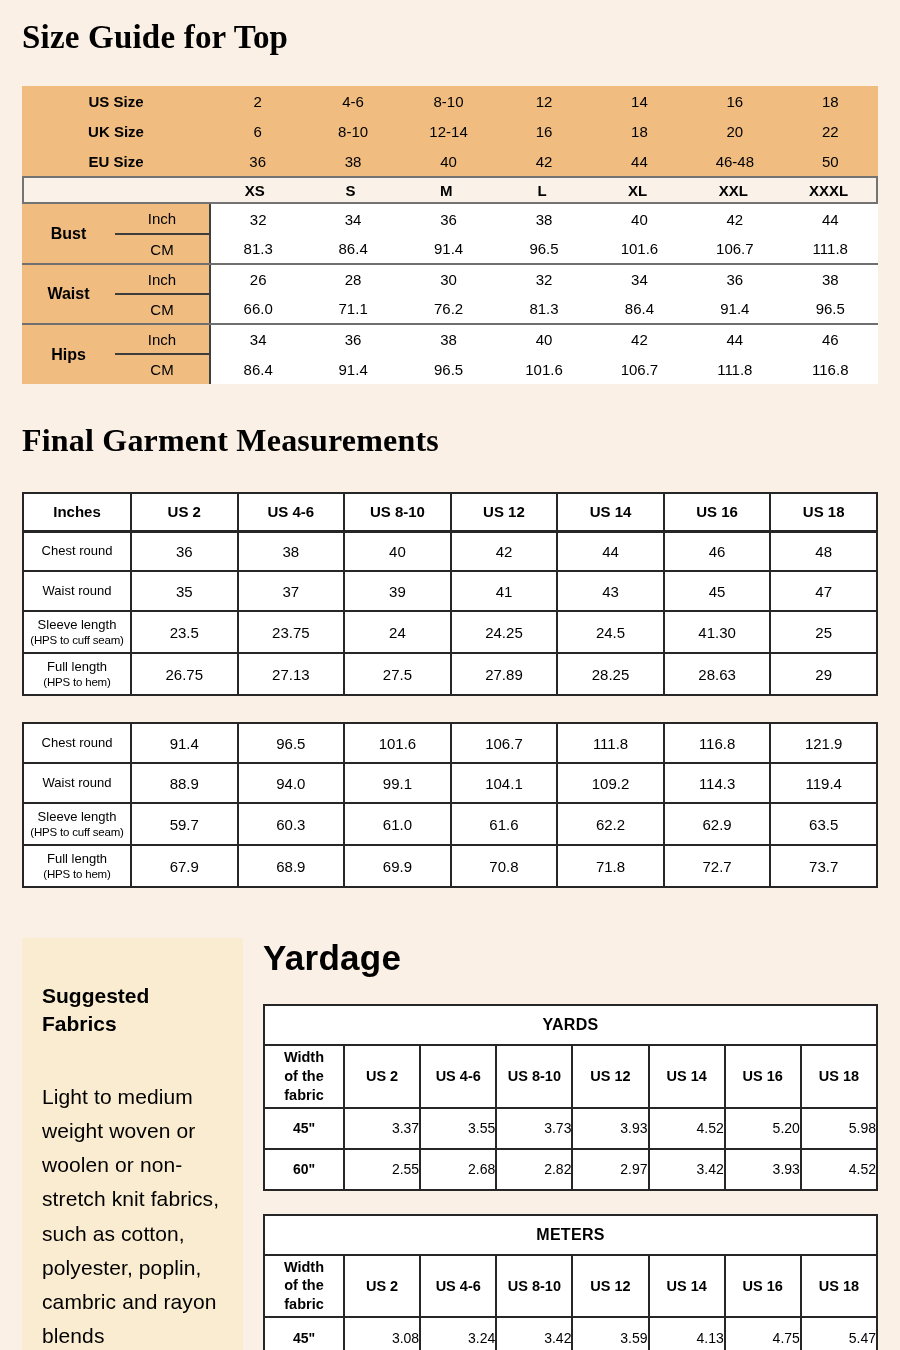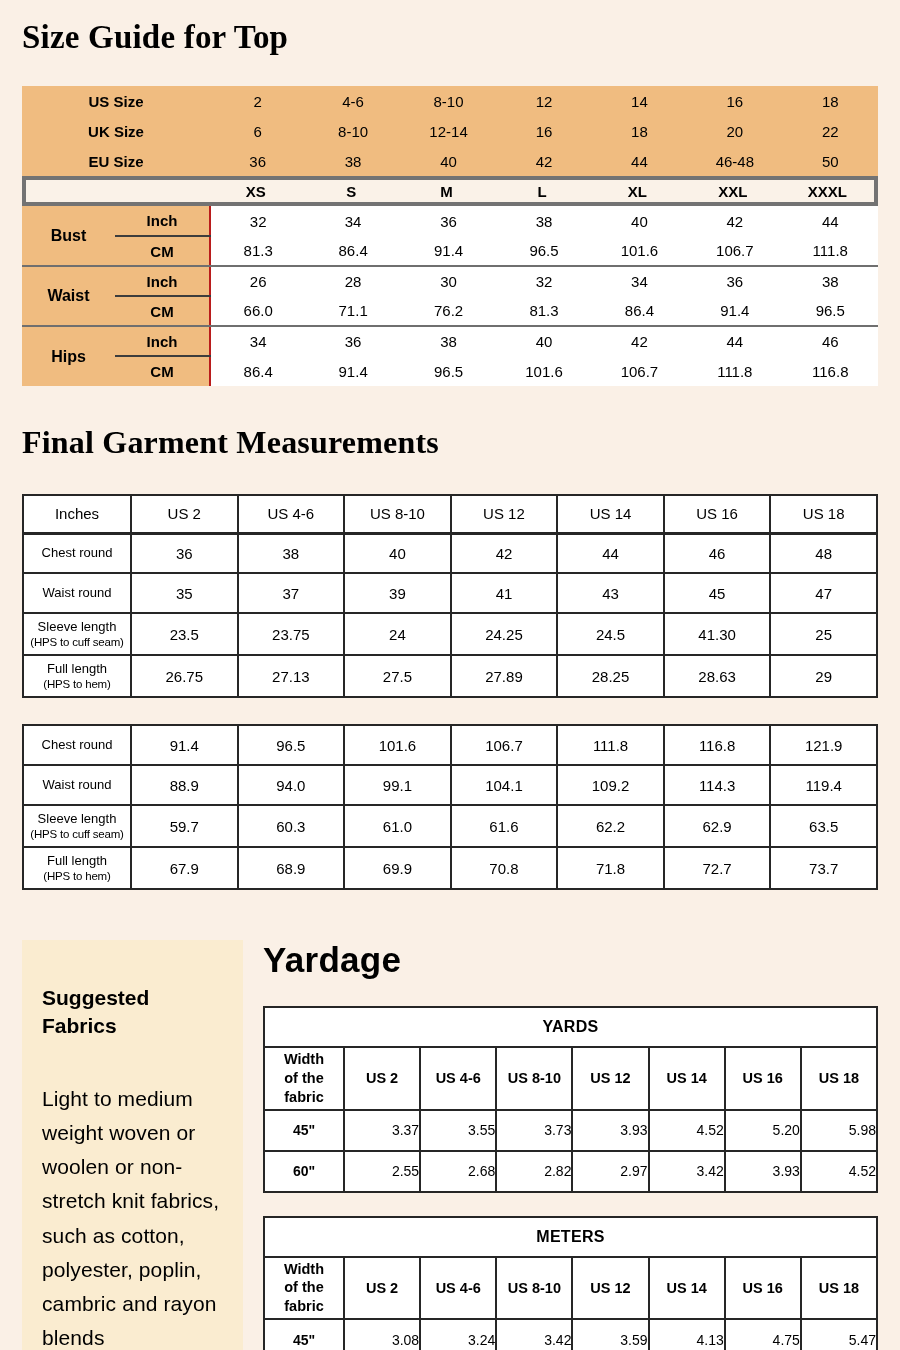--- a/index.html
+++ b/index.html
@@ -24,48 +24,48 @@
 
   
   .conv-table { width:856px; margin-top:16px; background:#f0bc80; }
   .conv-table th, .conv-table td {
     height:30px; text-align:center; vertical-align:middle; font-size:15px;
   }
   .conv-table th { font-weight:700; }
   .conv-table .lbl-col { width:188px; }
 
   
-  .letters-table { width:856px; border:4px solid #737373; background:#faf2e8; }
+  .letters-table { width:856px; border:2px solid #737373; background:#faf2e8; }
   .letters-table td, .letters-table th {
     height:26px; text-align:center; vertical-align:middle;
     font-size:15px; font-weight:700;
   }
   .letters-table .lbl-col { width:184px; }
 
   
   .body-table { width:856px; }
   .body-table td, .body-table th {
     height:30px; text-align:center; vertical-align:middle; font-size:15px;
   }
   .body-table th.group {
     background:#f0bc80; font-weight:700; font-size:16px; width:93px;
   }
-  .body-table td.unit { background:#f0bc80; width:95px; border-right:2px solid #b91c1c;font-weight:bold; }
+  .body-table td.unit { background:#f0bc80; width:95px; border-right:2px solid #404040; }
   .body-table td.unit.inch-line { border-bottom:2px solid #3d3d3d; }
   .body-table td.val { background:#ffffff; }
   .body-table .sep { border-bottom:2px solid #6f6f6f; }
 
   
   .gm-table { width:856px; margin:19px 0 0 0; background:#ffffff; }
   .gm-table.second { margin-top:26px; }
   .gm-table th, .gm-table td {
     border:2px solid #262626; text-align:center; vertical-align:middle;
   }
   .gm-table col.lbl { width:108px; }
-  .gm-table tr.head th { height:38px; font-size:15px; font-weight:400; border-bottom:3px solid #262626; }
+  .gm-table tr.head th { height:38px; font-size:15px; font-weight:700; border-bottom:3px solid #262626; }
   .gm-table tr.row { height:40px; }
   .gm-table tr.row.tall { height:42px; }
   .gm-table th.rowlbl { font-size:13px; font-weight:400; line-height:1.25; padding:2px 1px; }
   .gm-table th.rowlbl .sub { display:block; font-size:11.5px; letter-spacing:-.2px; }
   .gm-table td.val { font-size:15px; }
 
   
   .yardage { display:flex; margin-top:36px; padding:0 22px; }
   .fabrics-box {
     width:221px; height:415px; background:#faecd0;

